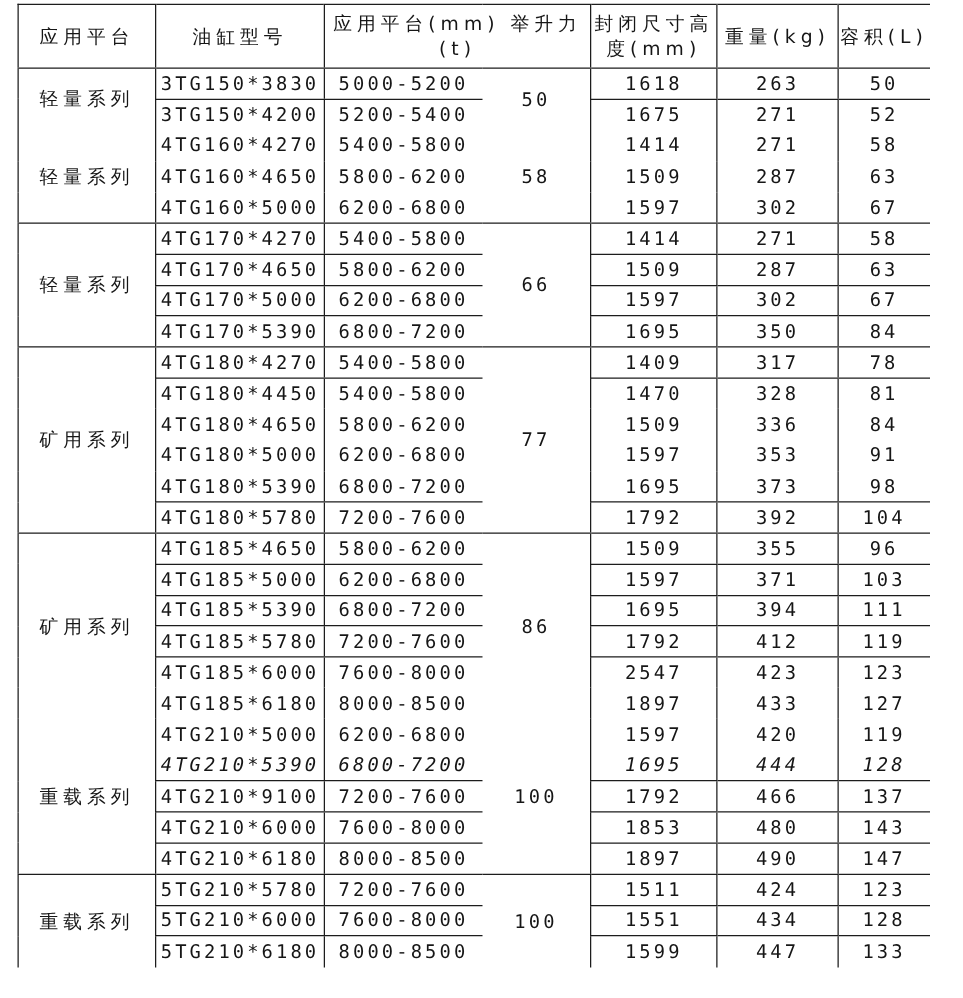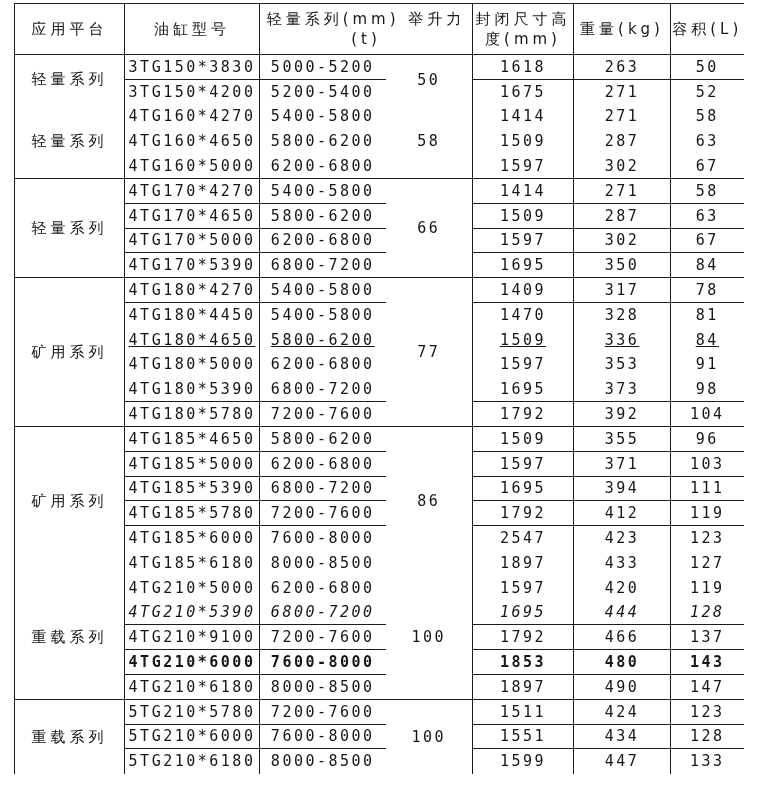--- a/index.html
+++ b/index.html
@@ -37,21 +37,21 @@
       <col style="width:126px">
       <col style="width:87px">
       <col style="width:101px">
       <col style="width:97px">
       <col style="width:73px">
     </colgroup>
     <thead>
       <tr>
         <th class="cjk">应用平台</th>
         <th class="cjk vl">油缸型号</th>
-        <th class="cjk vl" colspan="2">轻量系列(mm) 举升力(t)</th>
+        <th class="cjk vl" colspan="2">应用平台(mm) 举升力(t)</th>
         <th class="cjk vl">
           <div>封闭尺寸高</div>
           <div>度(mm)</div>
         </th>
         <th class="cjk vl">重量(kg)</th>
         <th class="cjk vl">容积(L)</th>
       </tr>
     </thead>
     <tbody>
         <tr style="height: 24.8px;">
@@ -132,21 +132,21 @@
           <td class="num vl bb">317</td>
           <td class="num vl bb">78</td>
         </tr>
         <tr style="height: 24.8px;">
           <td class="num vl">4TG180*4450</td>
           <td class="num vl">5400-5800</td>
           <td class="num vl">1470</td>
           <td class="num vl">328</td>
           <td class="num vl">81</td>
         </tr>
-        <tr style="height: 24.8px; text-decoration: underline;">
+        <tr style="height: 24.8px;">
           <td class="num vl">4TG180*4650</td>
           <td class="num vl">5800-6200</td>
           <td class="num vl">1509</td>
           <td class="num vl">336</td>
           <td class="num vl">84</td>
         </tr>
         <tr style="height: 24.8px;">
           <td class="num vl">4TG180*5000</td>
           <td class="num vl">6200-6800</td>
           <td class="num vl">1597</td>
@@ -227,21 +227,21 @@
           <td class="num vl bb">444</td>
           <td class="num vl bb">128</td>
         </tr>
         <tr style="height: 24.8px;">
           <td class="num vl bb">4TG210*9100</td>
           <td class="num vl bb">7200-7600</td>
           <td class="num vl bb">1792</td>
           <td class="num vl bb">466</td>
           <td class="num vl bb">137</td>
         </tr>
-        <tr style="height: 24.8px; font-weight: bold;">
+        <tr style="height: 24.8px;">
           <td class="num vl bb">4TG210*6000</td>
           <td class="num vl bb">7600-8000</td>
           <td class="num vl bb">1853</td>
           <td class="num vl bb">480</td>
           <td class="num vl bb">143</td>
         </tr>
         <tr style="height: 24.8px;">
           <td class="num vl bb">4TG210*6180</td>
           <td class="num vl bb">8000-8500</td>
           <td class="num vl bb">1897</td>

